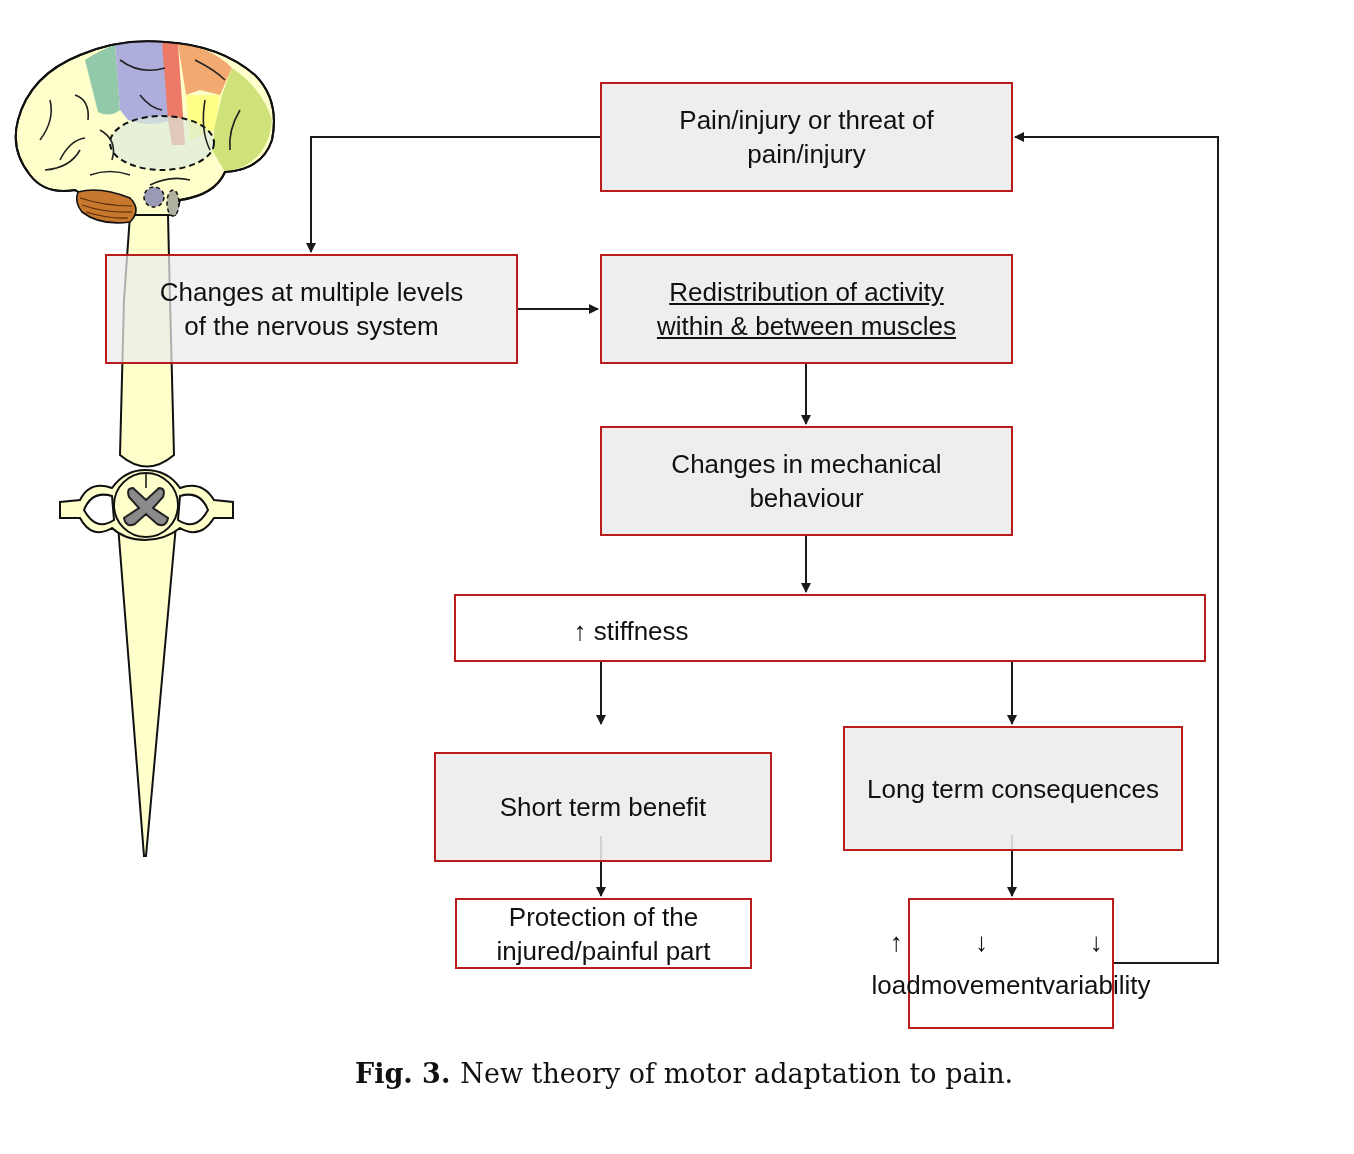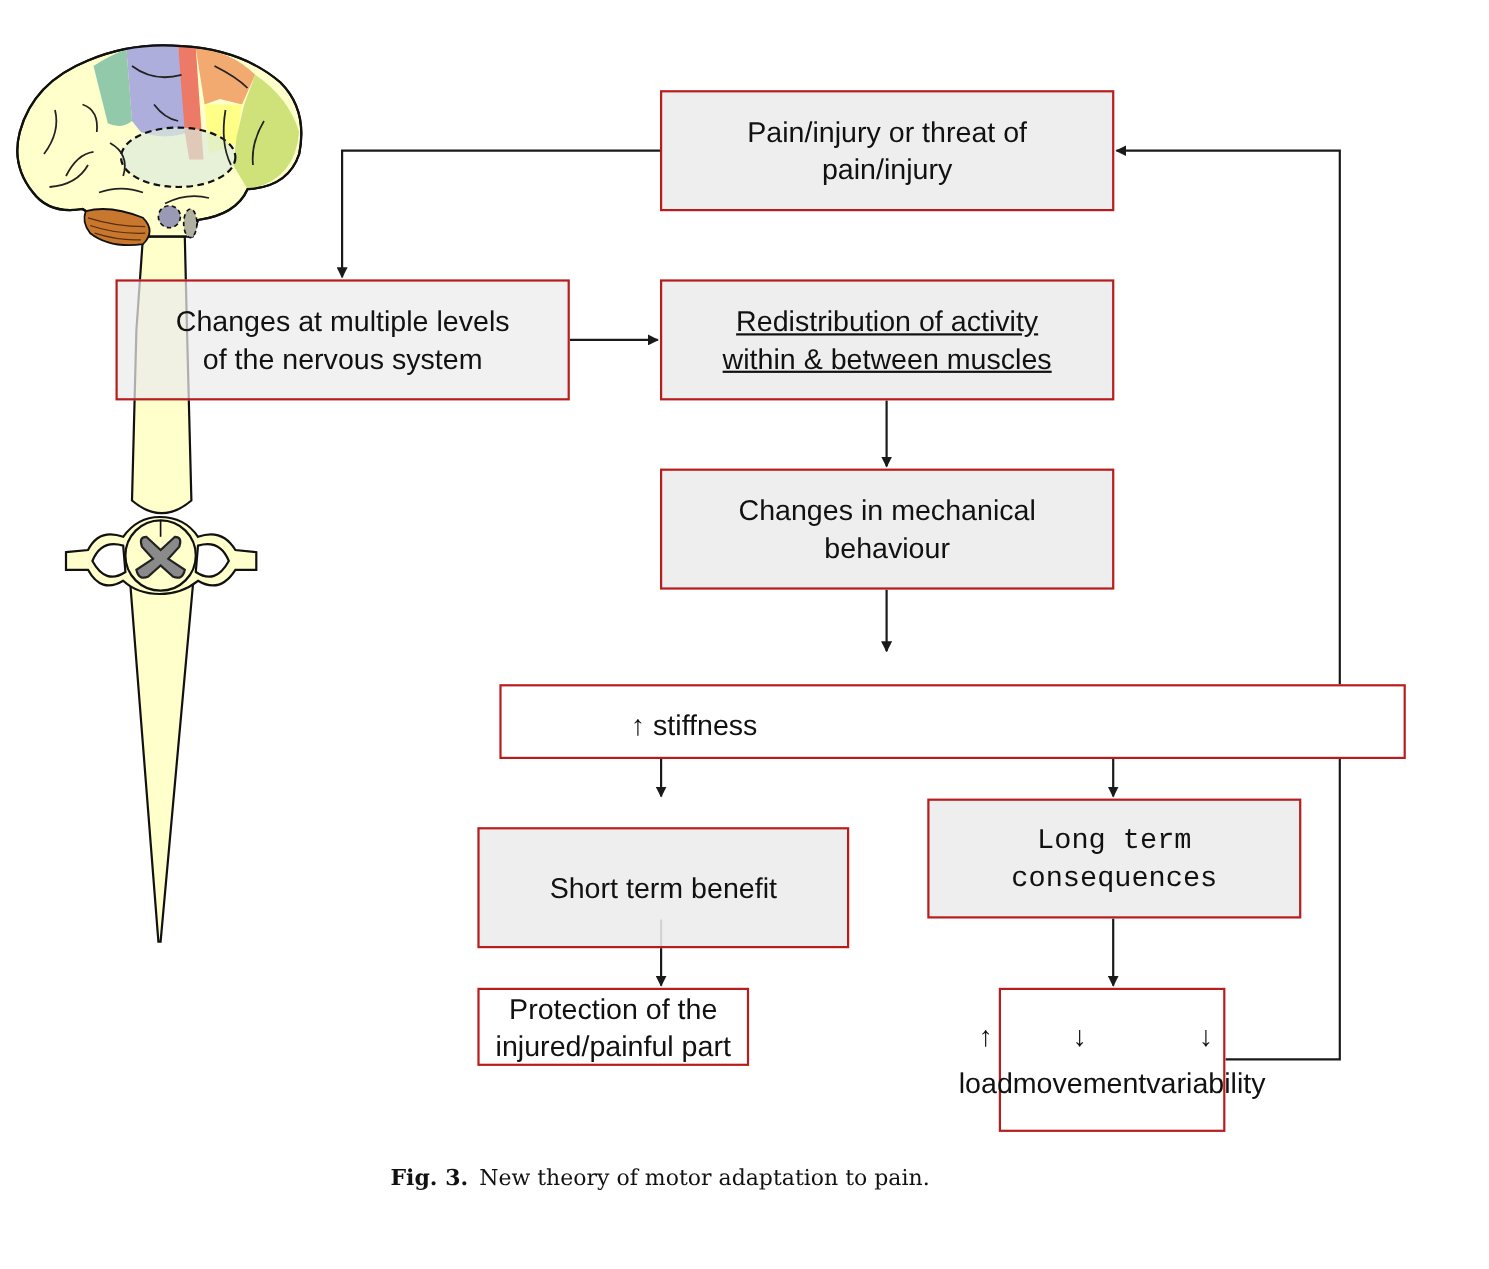--- a/index.html
+++ b/index.html
@@ -10,29 +10,29 @@
   .box { position: absolute; box-sizing: border-box; border: 2px solid #b91c1c;
          display: flex; align-items: center; justify-content: center; text-align: center;
          font-size: 26px; line-height: 34px; color: #111; }
   .grey { background: rgba(236,236,236,0.88); }
   .white { background: #ffffff; }
   .box span { white-space: pre-line; }
   #b-pain { left: 600px; top: 82px; width: 413px; height: 110px; }
   #b-nervous { left: 105px; top: 254px; width: 413px; height: 110px; background: rgba(236,236,236,0.72); }
   #b-redis { left: 600px; top: 254px; width: 413px; height: 110px; text-decoration: underline; }
   #b-mech { left: 600px; top: 426px; width: 413px; height: 110px; }
-  #b-split { left: 454px; top: 594px; width: 824px; height: 68px; justify-content: flex-start; margin-top: 28px; }
+  #b-split { left: 454px; top: 594px; width: 752px; height: 68px; justify-content: flex-start; }
   #b-split .left { position: absolute; left: 0; width: 350px; top: 18px; }
   #b-split .right { position: absolute; left: 365px; width: 320px; top: 0; }
   #b-short { left: 434px; top: 752px; width: 338px; height: 110px; }
-  #b-long { left: 843px; top: 726px; width: 340px; height: 109px; font-family: Liberation Mono, monospace; }
-  #b-protect { left: 434px; top: 898px; width: 247px; height: 71px; }
+  #b-long { left: 843px; top: 726px; width: 340px; height: 125px; }
+  #b-protect { left: 455px; top: 898px; width: 297px; height: 71px; }
   #b-effects { left: 908px; top: 898px; width: 206px; height: 131px; flex-direction: row; line-height: 43px; }
   #caption { position: absolute; left: 355px; top: 1058px; font-family: "DejaVu Serif", serif;
-             font-size: 20px; color: #111; white-space: nowrap; }
+             font-size: 27px; color: #111; white-space: nowrap; }
   #caption b { font-weight: bold; margin-right: 10px; }
 </style>
 </head>
 <body>
 
 <svg id="illus" viewBox="0 0 300 880">
 
   <path d="M130 215 L168 215 L170 300 L174 455 Q147 478 120 455 L124 300 Z" fill="#ffffcc" stroke="#111" stroke-width="2"></path>
 
   <path d="M118 525 L176 525 L146 856 L144 856 Z" fill="#ffffcc" stroke="#111" stroke-width="2"></path>

